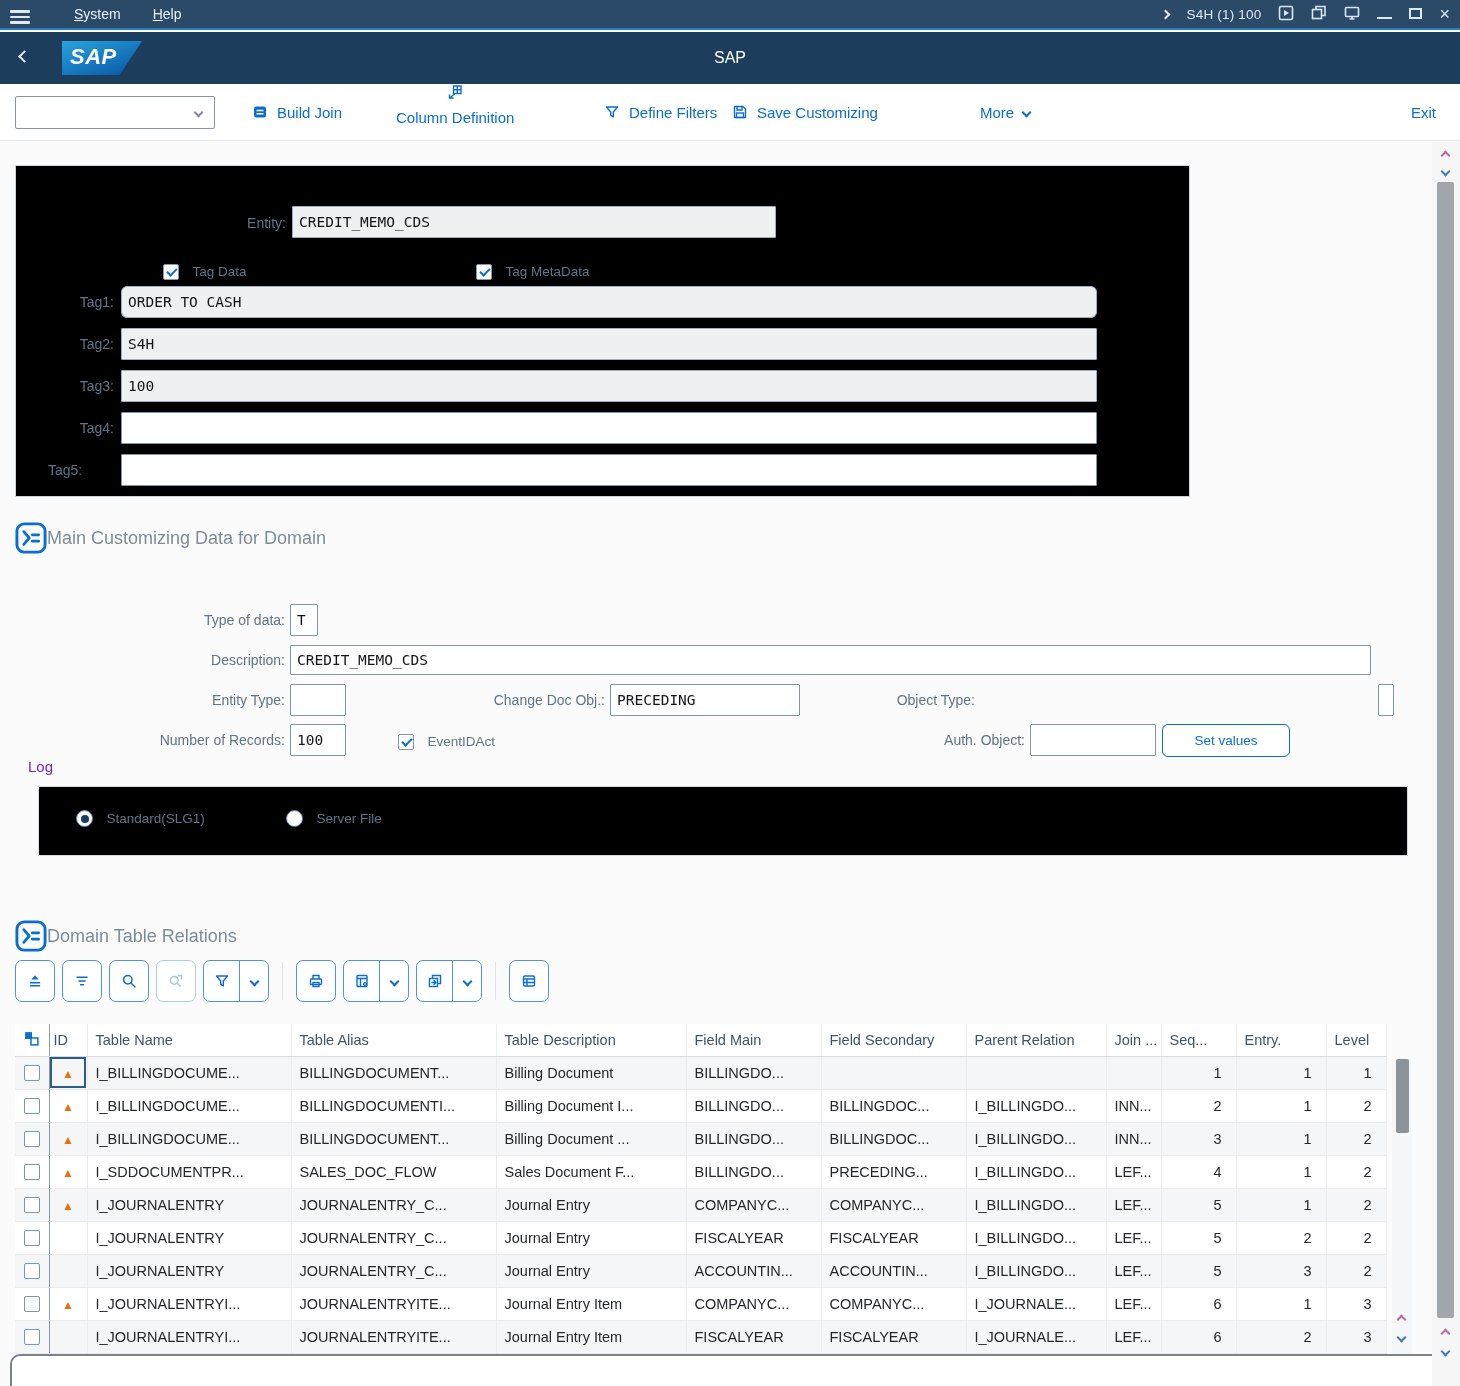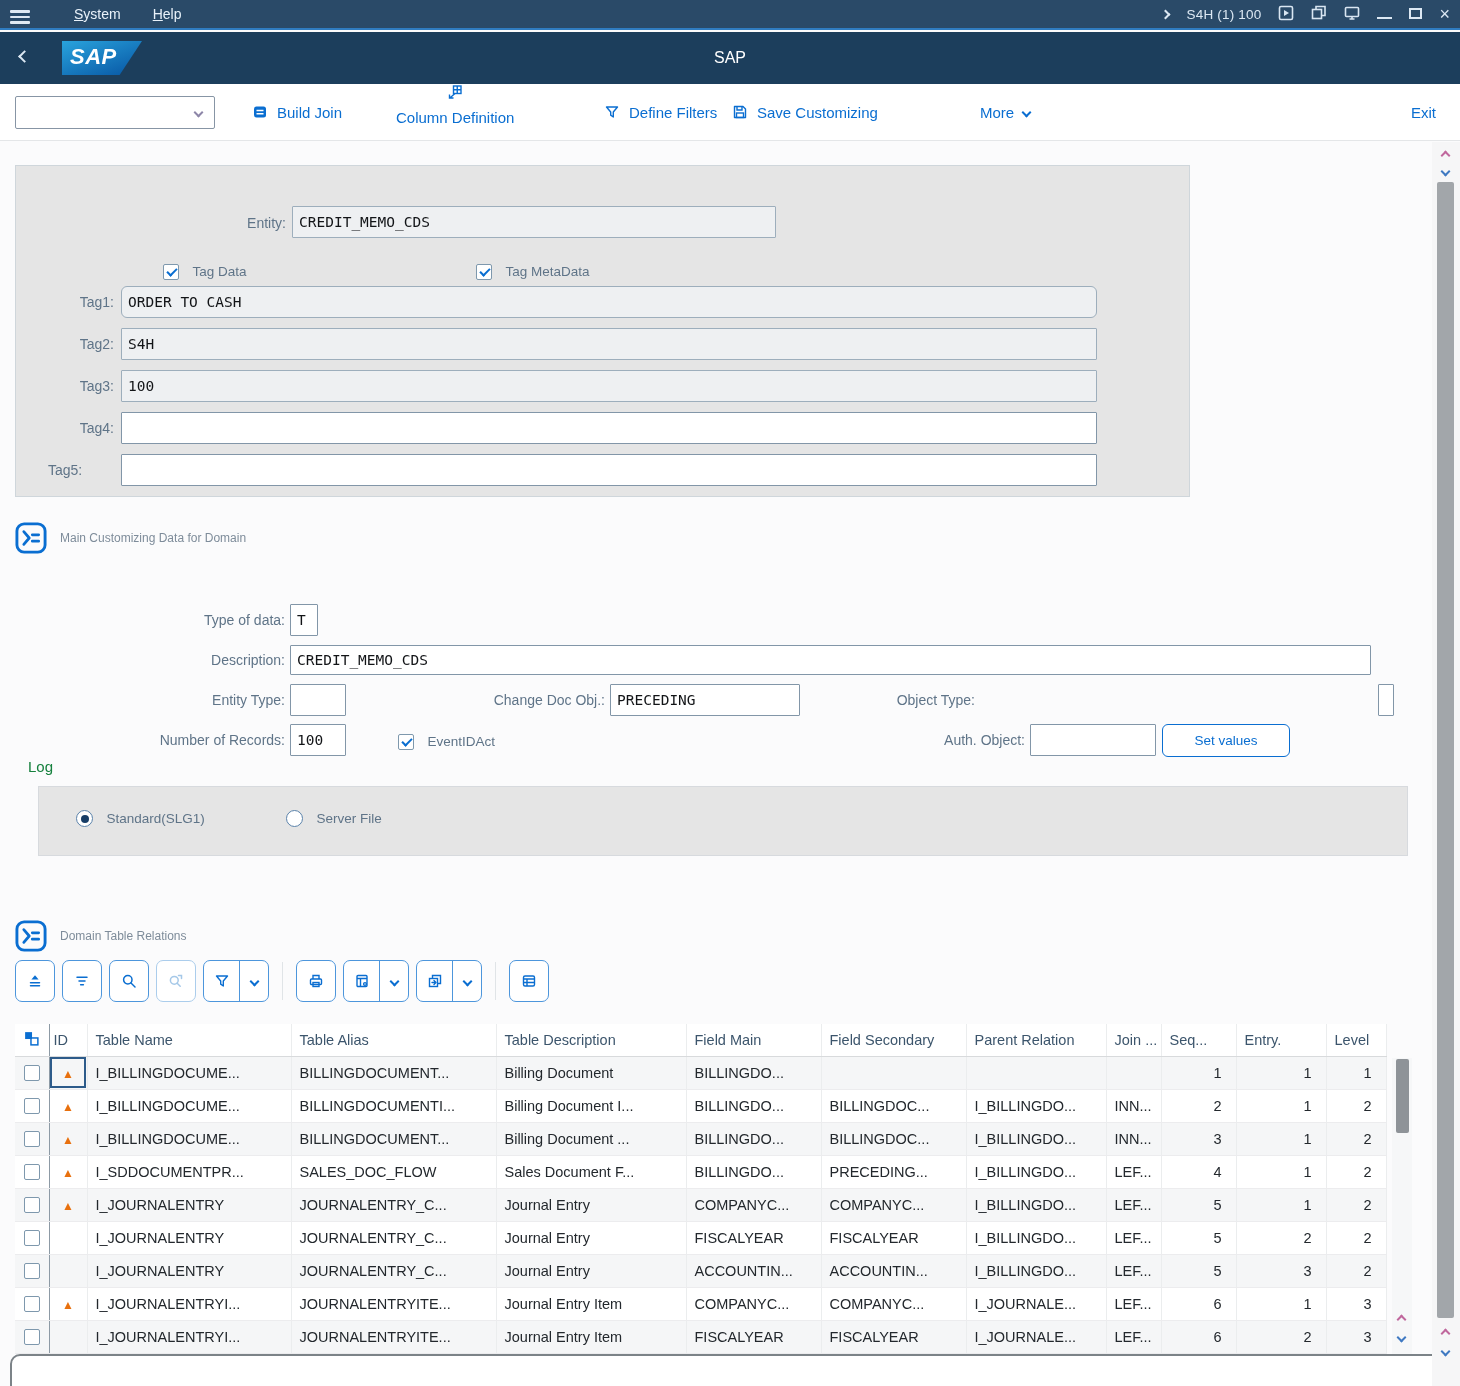--- a/index.html
+++ b/index.html
@@ -37,30 +37,30 @@
   #tb-title{left:0;top:0;width:1460px;line-height:52px;text-align:center;color:#fff;font-size:16px;}
 
   
   #cmdbar{left:0;top:84px;width:1460px;height:57px;background:#fff;border-bottom:1px solid #e4e6e8;}
   #cmd-combo{left:15px;top:12px;width:200px;height:33px;border:1px solid #8795a5;border-radius:2px;background:#fff;display:flex;align-items:center;justify-content:flex-end;padding-right:12px;}
   .cmd-btn{position:absolute;top:0;height:56px;display:flex;align-items:center;gap:9px;color:#0a6ed1;font-size:15px;}
   .icon16{width:16px;height:16px;display:inline-block;}
 
   
   #content{left:0;top:142px;width:1432px;height:1244px;overflow:hidden;}
-  .panel{border:1px solid #cfd6db;background:#e5e5e5;}
+  .panel{border:1px solid #cfd6db;background:#000000;}
   .lbl{color:#5f7488;font-size:14px;text-align:right;line-height:32px;white-space:nowrap;}
   .input{background:#fff;border:1px solid #8296a8;border-radius:1px;font-family:"DejaVu Sans Mono",monospace;font-size:14.5px;color:#121417;line-height:30px;padding:0 6px;height:32px;white-space:pre;overflow:hidden;}
   .input.ro{background:#eef0f2;border-color:#9daebc;}
   .cb{width:16px;height:16px;border:1px solid #7e98ad;border-radius:2px;background:#fff;display:inline-block;position:relative;vertical-align:middle;}
   .cb.checked::after{content:'';position:absolute;left:3px;top:3.5px;width:8px;height:4px;border-left:2px solid #0a6ed1;border-bottom:2px solid #0a6ed1;transform:rotate(-45deg);}
   .cb-lbl{color:#5f7488;font-size:13.5px;vertical-align:middle;margin-left:9px;}
   .radio{width:17px;height:17px;border:1px solid #5b83ab;border-radius:50%;background:#fff;display:inline-block;position:relative;vertical-align:middle;}
   .radio.checked::after{content:'';position:absolute;inset:3.5px;background:#173d66;border-radius:50%;}
-  .sec{display:flex;align-items:center;gap:13px;color:#7e8c9a;font-size:12px;}
+  .sec{display:flex;align-items:center;color:#7e8c9a;font-size:18px;}
   .sec-ic{width:32px;height:32px;}
   .btn-lite{border:1px solid #0a6ed1;border-radius:6px;background:#fff;color:#0a6ed1;font-size:13.5px;}
 
   
   #rtb{left:15px;top:818px;display:flex;align-items:center;gap:7px;}
   .ibtn{height:42px;min-width:40px;border:1px solid #4d96dc;border-radius:7px;background:#fff;display:flex;align-items:center;justify-content:center;}
   .split{display:flex;align-items:stretch;border:1px solid #4d96dc;border-radius:7px;overflow:hidden;background:#fff;height:42px;}
   .split button{width:35px;display:flex;align-items:center;justify-content:center;}
   .split button + button{border-left:1px solid #4d96dc;width:29px;}
   .ibtn.disabled{border-color:#abcdec;}
@@ -222,21 +222,21 @@
     <div class="lbl abs" style="left:0;top:582px;width:285px;">Number of Records:</div>
     <div class="input abs" style="left:290px;top:582px;width:56px;">100</div>
     <div class="abs" style="left:398px;top:590px;">
       <span class="cb checked"></span>
       <span class="cb-lbl">EventIDAct</span>
     </div>
     <div class="lbl abs" style="left:840px;top:582px;width:185px;">Auth. Object:</div>
     <div class="input abs" style="left:1030px;top:582px;width:126px;"></div>
     <button class="btn-lite abs" style="left:1162px;top:582px;width:128px;height:33px;">Set values</button>
 
-    <div class="abs" style="left:28px;top:616px;color:#15803d;font-size:15px;">Log</div>
+    <div class="abs" style="left:28px;top:616px;color:#6d28d9;font-size:15px;">Log</div>
     <div class="panel abs" style="left:38px;top:644px;width:1370px;height:70px;border-color:#d7dade;">
       <div class="abs" style="left:37px;top:22px;">
         <span class="radio checked"></span>
         <span class="cb-lbl">Standard(SLG1)</span>
       </div>
       <div class="abs" style="left:247px;top:22px;">
         <span class="radio"></span>
         <span class="cb-lbl">Server File</span>
       </div>
     </div>

